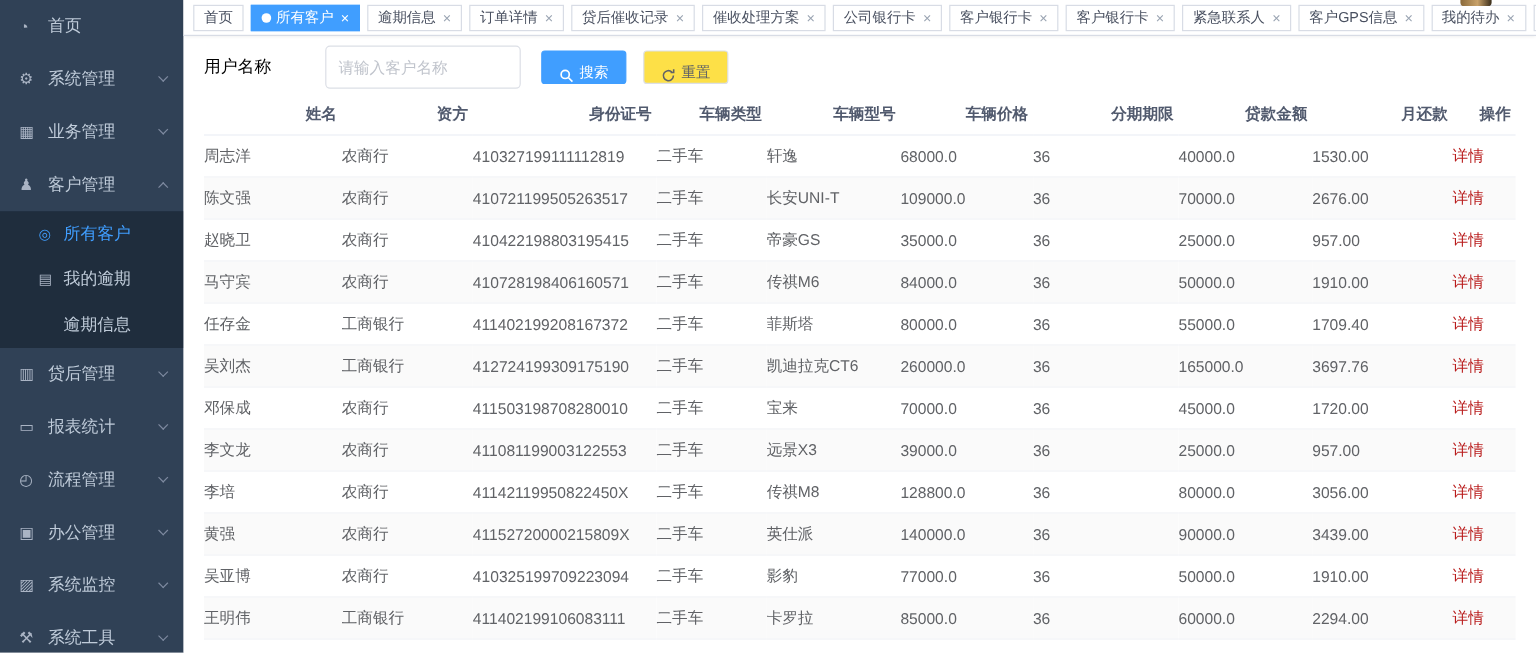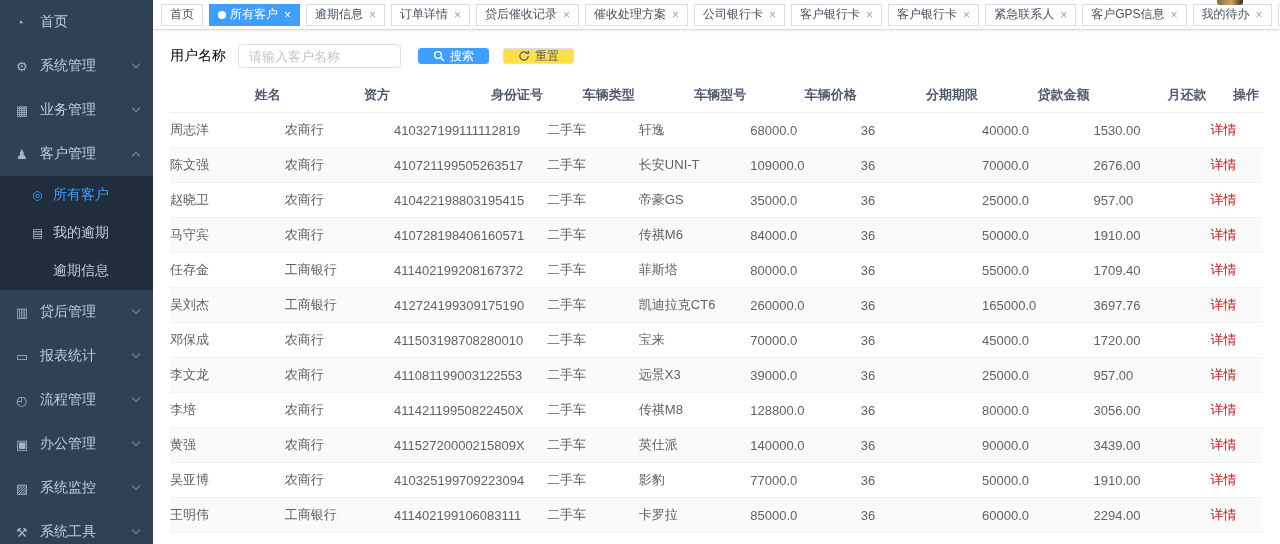--- a/index.html
+++ b/index.html
@@ -39,25 +39,25 @@
   .tab .dot { width:8px; height:8px; border-radius:50%; background:#fff; }
   .tab .tab-close { font-size:12px; line-height:1; color:#9aa4b2; margin-left:2px; }
   .tab.active .tab-close { color:#fff; }
   .avatar-frag { position:absolute; top:0; right:37px; width:26px; height:5px;
     background:linear-gradient(90deg,#8a6a3b,#c9a26a 55%,#3a2d1a); border-radius:0 0 3px 3px; }
 
   
   .content { flex:1; padding:12px 17px 0 17px; overflow:hidden; }
   .search-row { display:flex; align-items:center; height:28px; }
   .search-label { font-size:14px; font-weight:normal; color:#000000; margin-right:12px; }
-  .search-input { width:163px; height:24px; border:1px solid #dcdfe6; border-radius:4px;
+  .search-input { width:163px; height:36px; border:1px solid #dcdfe6; border-radius:4px;
     padding:0 10px; font-size:13px; color:#606266; outline:none;
-    font-family:"Liberation Sans","DejaVu Sans",sans-serif; }
+    font-family:"Liberation Sans","DejaVu Sans",sans-serif;margin-left:33px; }
   .search-input::placeholder { color:#c0c4cc; }
-  .btn { display:inline-flex; align-items:center; gap:5px; height:16px;
+  .btn { display:inline-flex; align-items:flex-end; gap:5px; height:28px;
     padding:0 14px; border-radius:3px; font-size:12px; cursor:pointer;
     border:1px solid transparent;
     font-family:"Liberation Sans","DejaVu Sans",sans-serif; }
   .btn-primary { background:#409eff; border-color:#409eff; color:#fff; margin-left:17px; }
   .btn-plain { background:#fde047; border-color:#dcdfe6; color:#606266; margin-left:14px; }
 
   
   table.data-table { width:100%; border-collapse:collapse; margin-top:16px;
     table-layout:fixed; }
   .data-table th { height:26px; text-align:right; font-size:13px; font-weight:bold;

